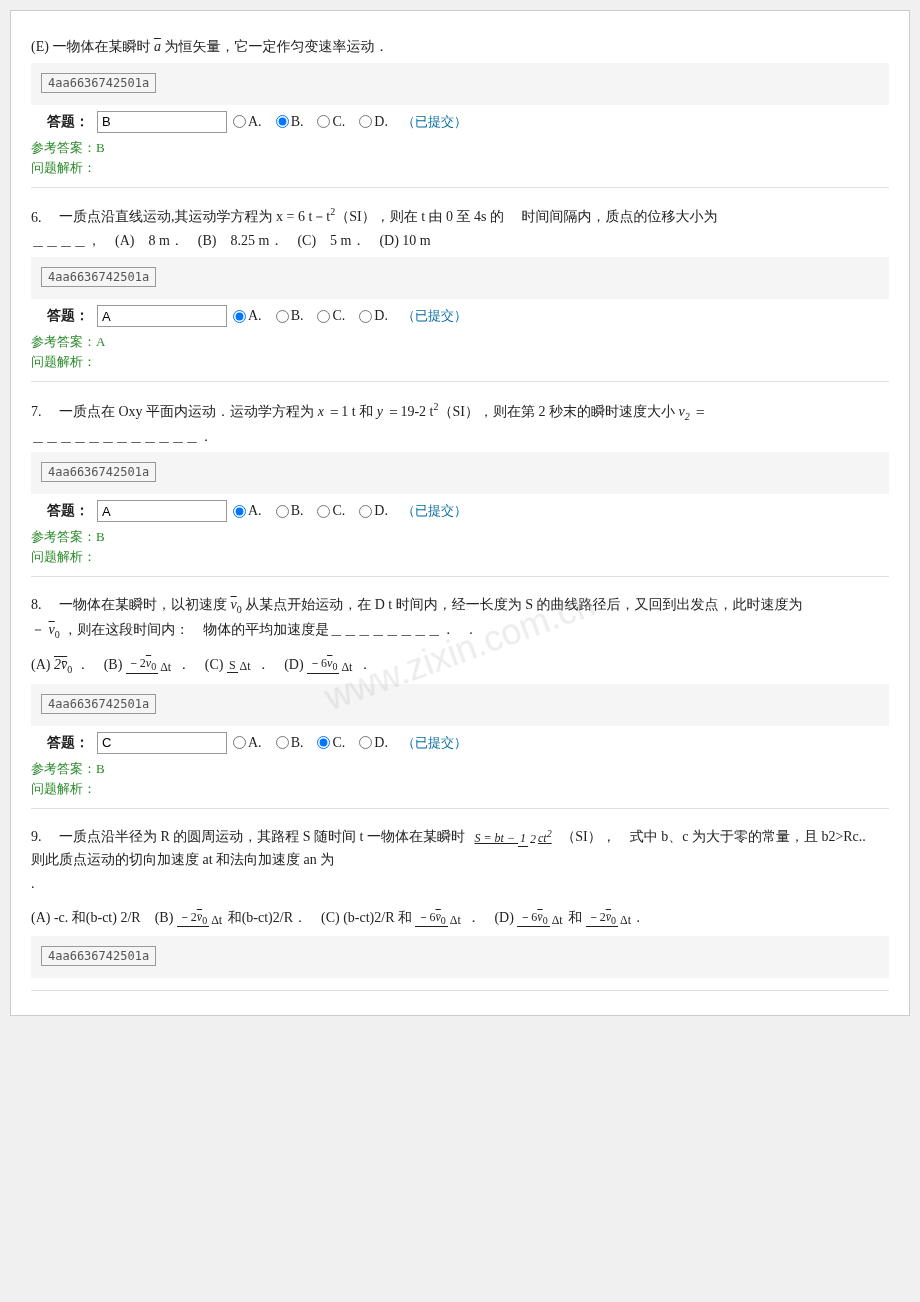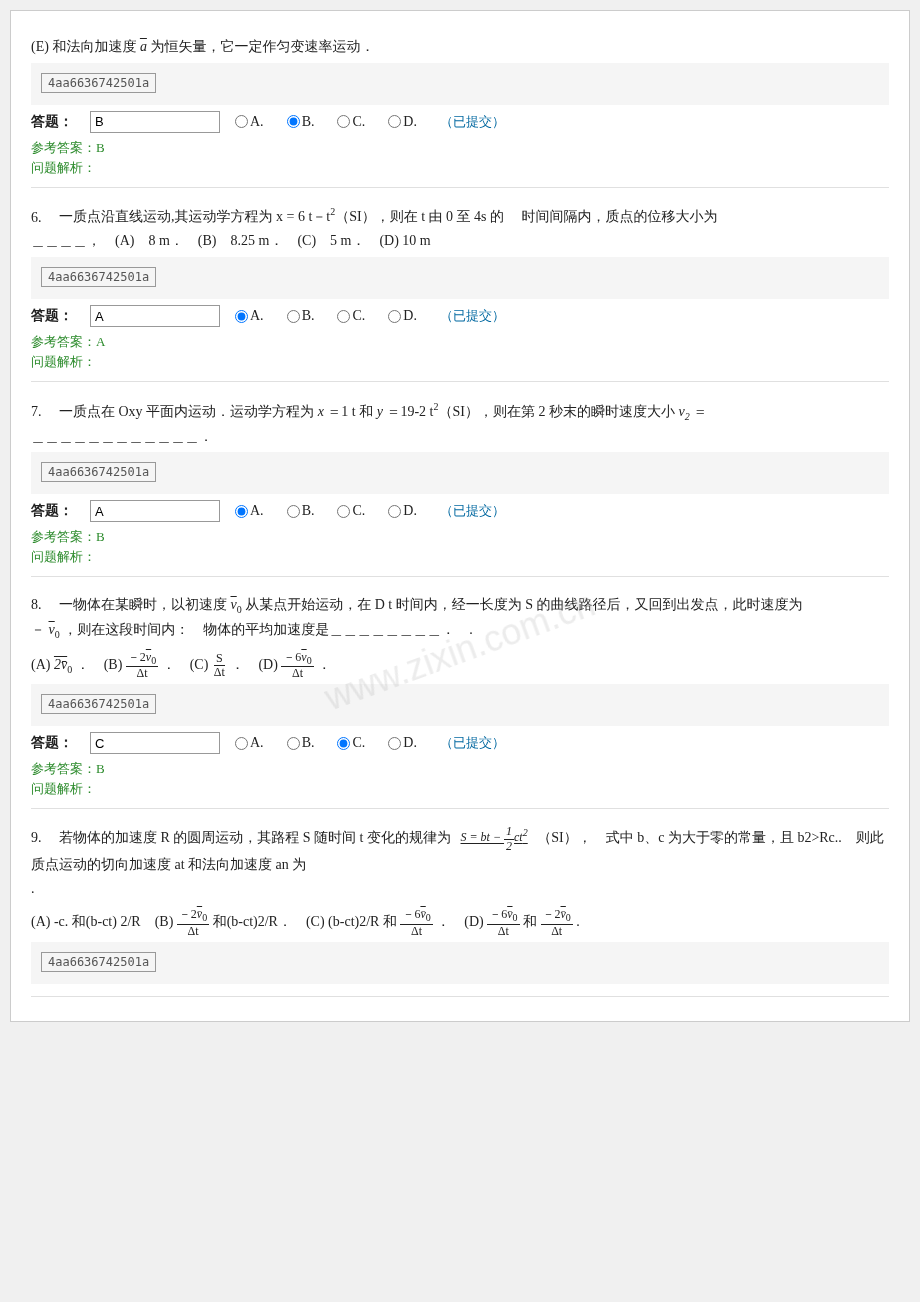--- a/index.html
+++ b/index.html
@@ -35,22 +35,22 @@
       border: 1px solid #999;
       padding: 2px 6px;
       font-size: 12px;
       color: #555;
       margin: 4px 0 6px 0;
       font-family: monospace;
     }
     .answer-row {
       display: flex;
       align-items: center;
-      gap: 15px;
-      margin: 6px 0;
+      gap: 6px;
+      margin: 6px 16px;
       flex-wrap: wrap;
     }
     .answer-label {
       font-weight: bold;
       margin-right: 2px;
     }
     .answer-input {
       border: 1px solid #999;
       width: 130px;
       height: 22px;
@@ -85,22 +85,21 @@
     .math-sup {
       font-size: 10px;
       vertical-align: super;
     }
     .math-sub {
       font-size: 10px;
       vertical-align: sub;
     }
     .fraction {
       display: inline-flex;
-      flex-direction: column;
-      align-items: center;
+      align-items: flex-end;
       vertical-align: middle;
       font-size: 12px;
       line-height: 1.1;
     }
     .fraction .numer {
       border-bottom: 1px solid #222;
       padding: 0 2px;
       text-align: center;
     }
     .fraction .denom {
@@ -132,21 +131,21 @@
 </head>
 <body>
 
 <div class="watermark">www.zixin.com.cn</div>
 
 <div class="page-container">
 
   <div class="question-block">
     <div class="question-text">
       <span>(E)</span>
-      <span> 和法向加速度 </span>
+      <span> 一物体在某瞬时 </span>
       <span style="font-style:italic; text-decoration: overline;">a</span>
       <span> 为恒矢量，它一定作匀变速率运动．</span>
     </div>
     <div class="gray-bg">
       <span class="answer-id-box">4aa6636742501a</span>
     </div>
     <div class="answer-row">
       <span class="answer-label">答题：</span>
       <input type="text" class="answer-input" value="B" style="">
       <label class="radio-option">
@@ -303,21 +302,21 @@
       </label>
       <a href="#" class="submitted-link">（已提交）</a>
     </div>
     <div class="ref-answer">参考答案：B</div>
     <div class="problem-analysis">问题解析：</div>
   </div>
 
   <div class="question-block">
     <div class="question-text">
       <span>9.</span>
-      <span> 　若物体的加速度 R 的圆周运动，其路程 S 随时间 t 变化的规律为</span>
+      <span> 　一质点沿半径为 R 的圆周运动，其路程 S 随时间 t 一物体在某瞬时</span>
       <span class="fraction" style="margin:0 6px;text-decoration:underline;">
         <span style="display:block; text-align:right; font-style:italic;">S = bt − <span class="fraction" style="display:inline-flex;">
               <span class="numer">1</span>
               <span class="denom">2</span>
             </span>ct<span class="math-sup">2</span></span>
       </span>
       <span>（SI），　式中 b、c 为大于零的常量，且 b2&gt;Rc..　则此质点运动的切向加速度 at 和法向加速度 an 为</span>
       <br>
       <span>.</span>
     </div>

